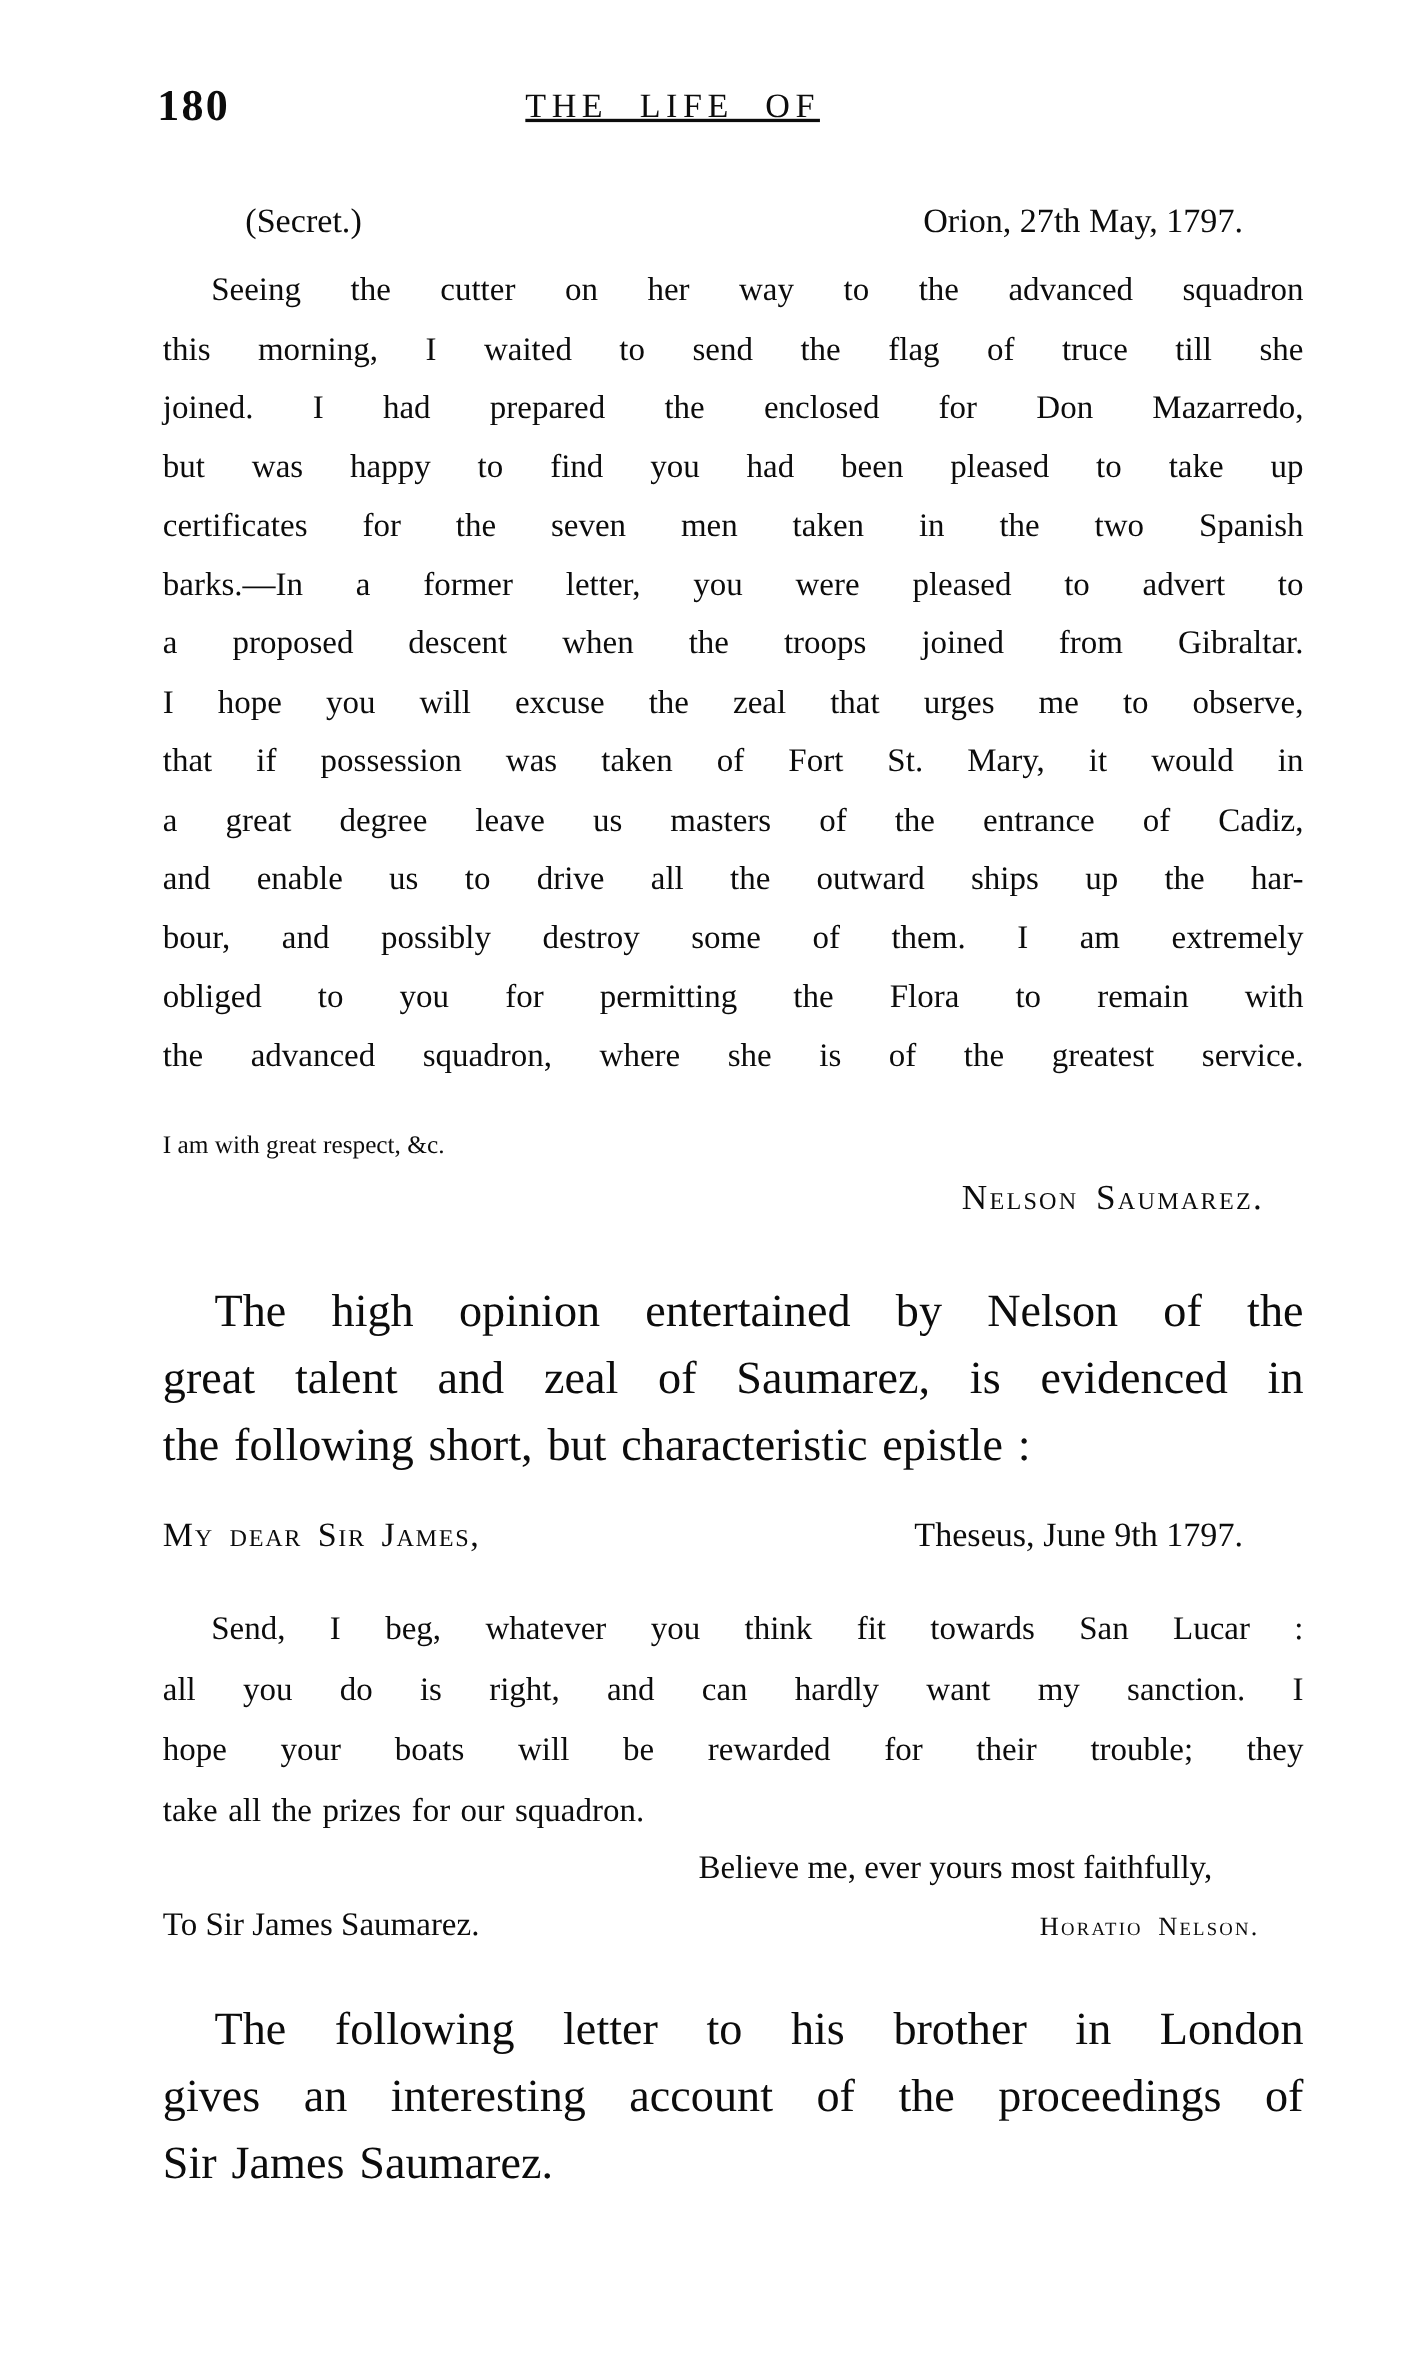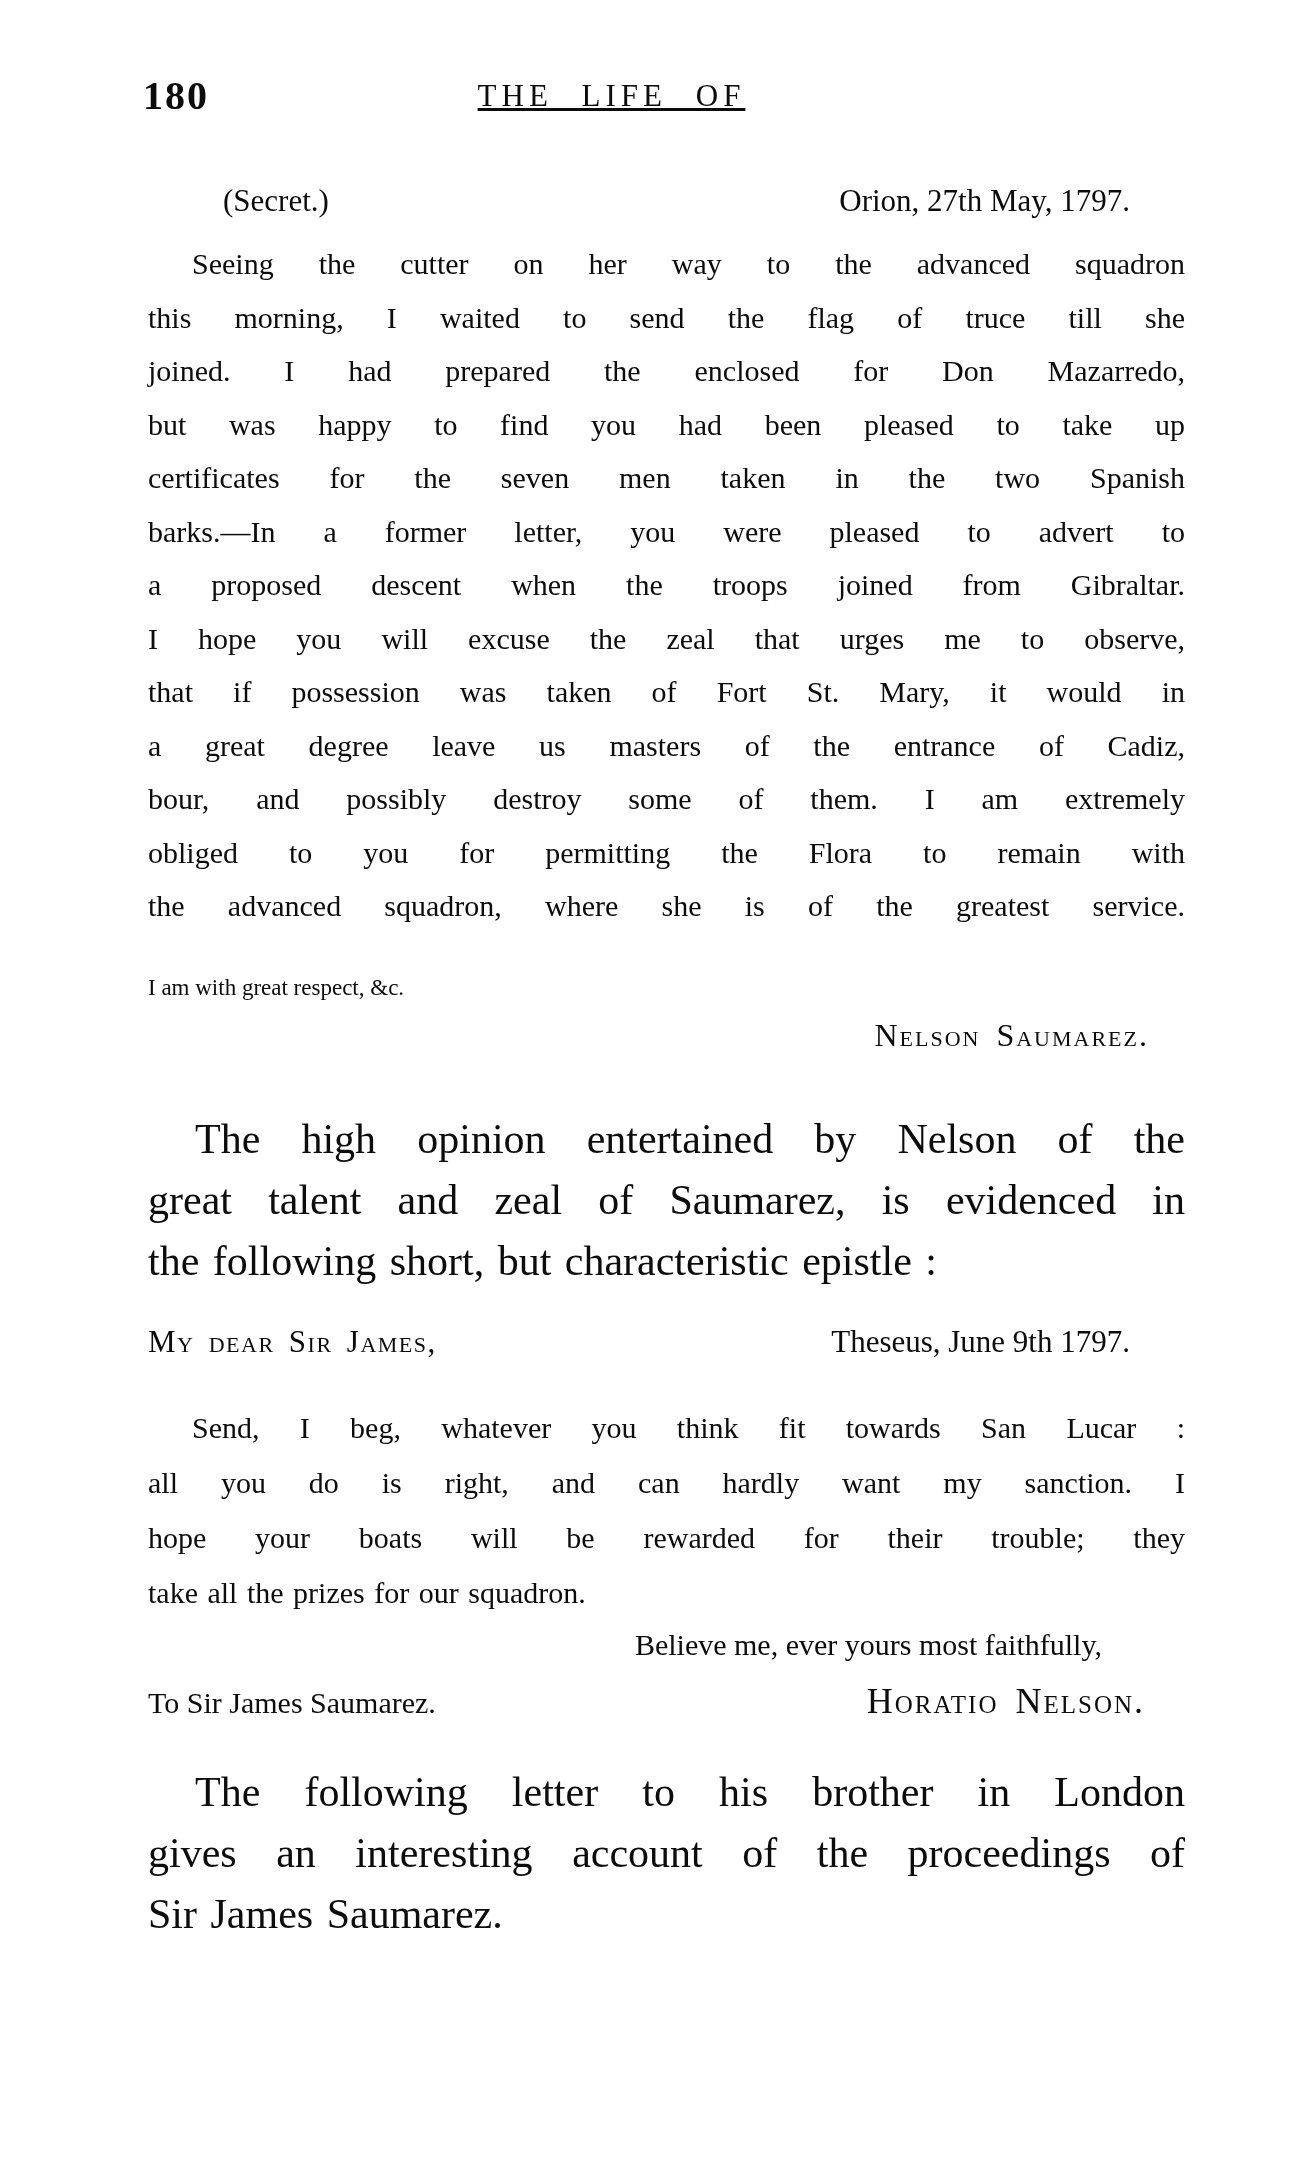--- a/index.html
+++ b/index.html
@@ -124,21 +124,21 @@
   .closing-row {
     margin-top: 8px;
     height: 48px;
     display: flex;
     justify-content: space-between;
     align-items: baseline;
     padding-right: 40px;
   }
   .addressee { font-size: 30px; }
   .signature2 {
-    font-size: 36px;
+    font-size: 24px;
     font-variant: small-caps;
     letter-spacing: 2px;
     word-spacing: 6px;
   }
 </style>
 </head>
 <body>
 
 <div class="page">
 
@@ -156,20 +156,21 @@
     <div class="letter-line indent">Seeing the cutter on her way to the advanced squadron</div>
     <div class="letter-line">this morning, I waited to send the flag of truce till she</div>
     <div class="letter-line">joined.  I had prepared the enclosed for Don Mazarredo,</div>
     <div class="letter-line">but was happy to find you had been pleased to take up</div>
     <div class="letter-line">certificates for the seven men taken in the two Spanish</div>
     <div class="letter-line">barks.—In a former letter, you were pleased to advert to</div>
     <div class="letter-line">a proposed descent when the troops joined from Gibraltar.</div>
     <div class="letter-line">I hope you will excuse the zeal that urges me to observe,</div>
     <div class="letter-line">that if possession was taken of Fort St. Mary, it would in</div>
     <div class="letter-line">a great degree leave us masters of the entrance of Cadiz,</div>
+    <div class="letter-line">and enable us to drive all the outward ships up the har-</div>
     <div class="letter-line">bour, and possibly destroy some of them.  I am extremely</div>
     <div class="letter-line">obliged to you for permitting the Flora to remain with</div>
     <div class="letter-line">the advanced squadron, where she is of the greatest service.</div>
   </div>
 
   <div class="signoff">I am with great respect, &amp;c.</div>
   <div class="signature1">Nelson Saumarez.</div>
 
   <div class="narrative narrative1">
     <div class="n-line n-indent">The high opinion entertained by Nelson of the</div>

